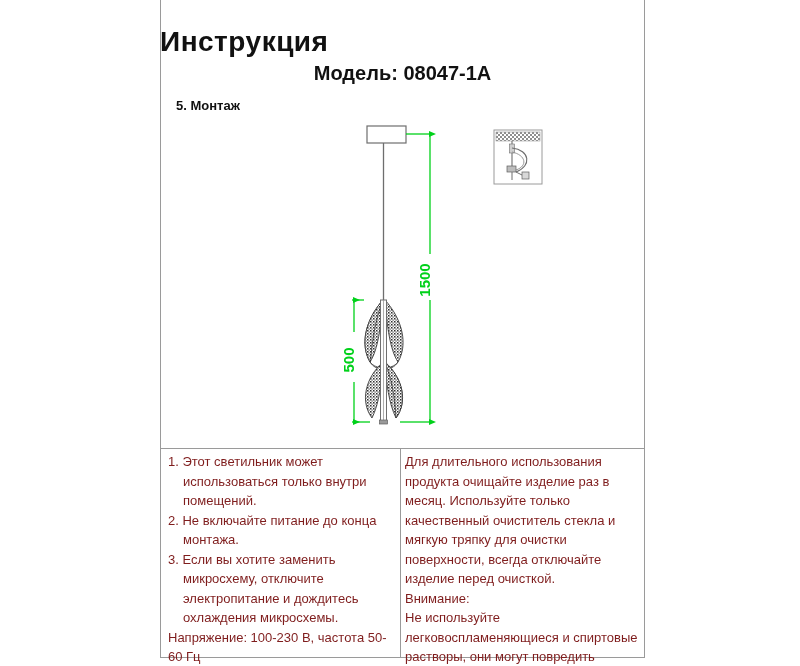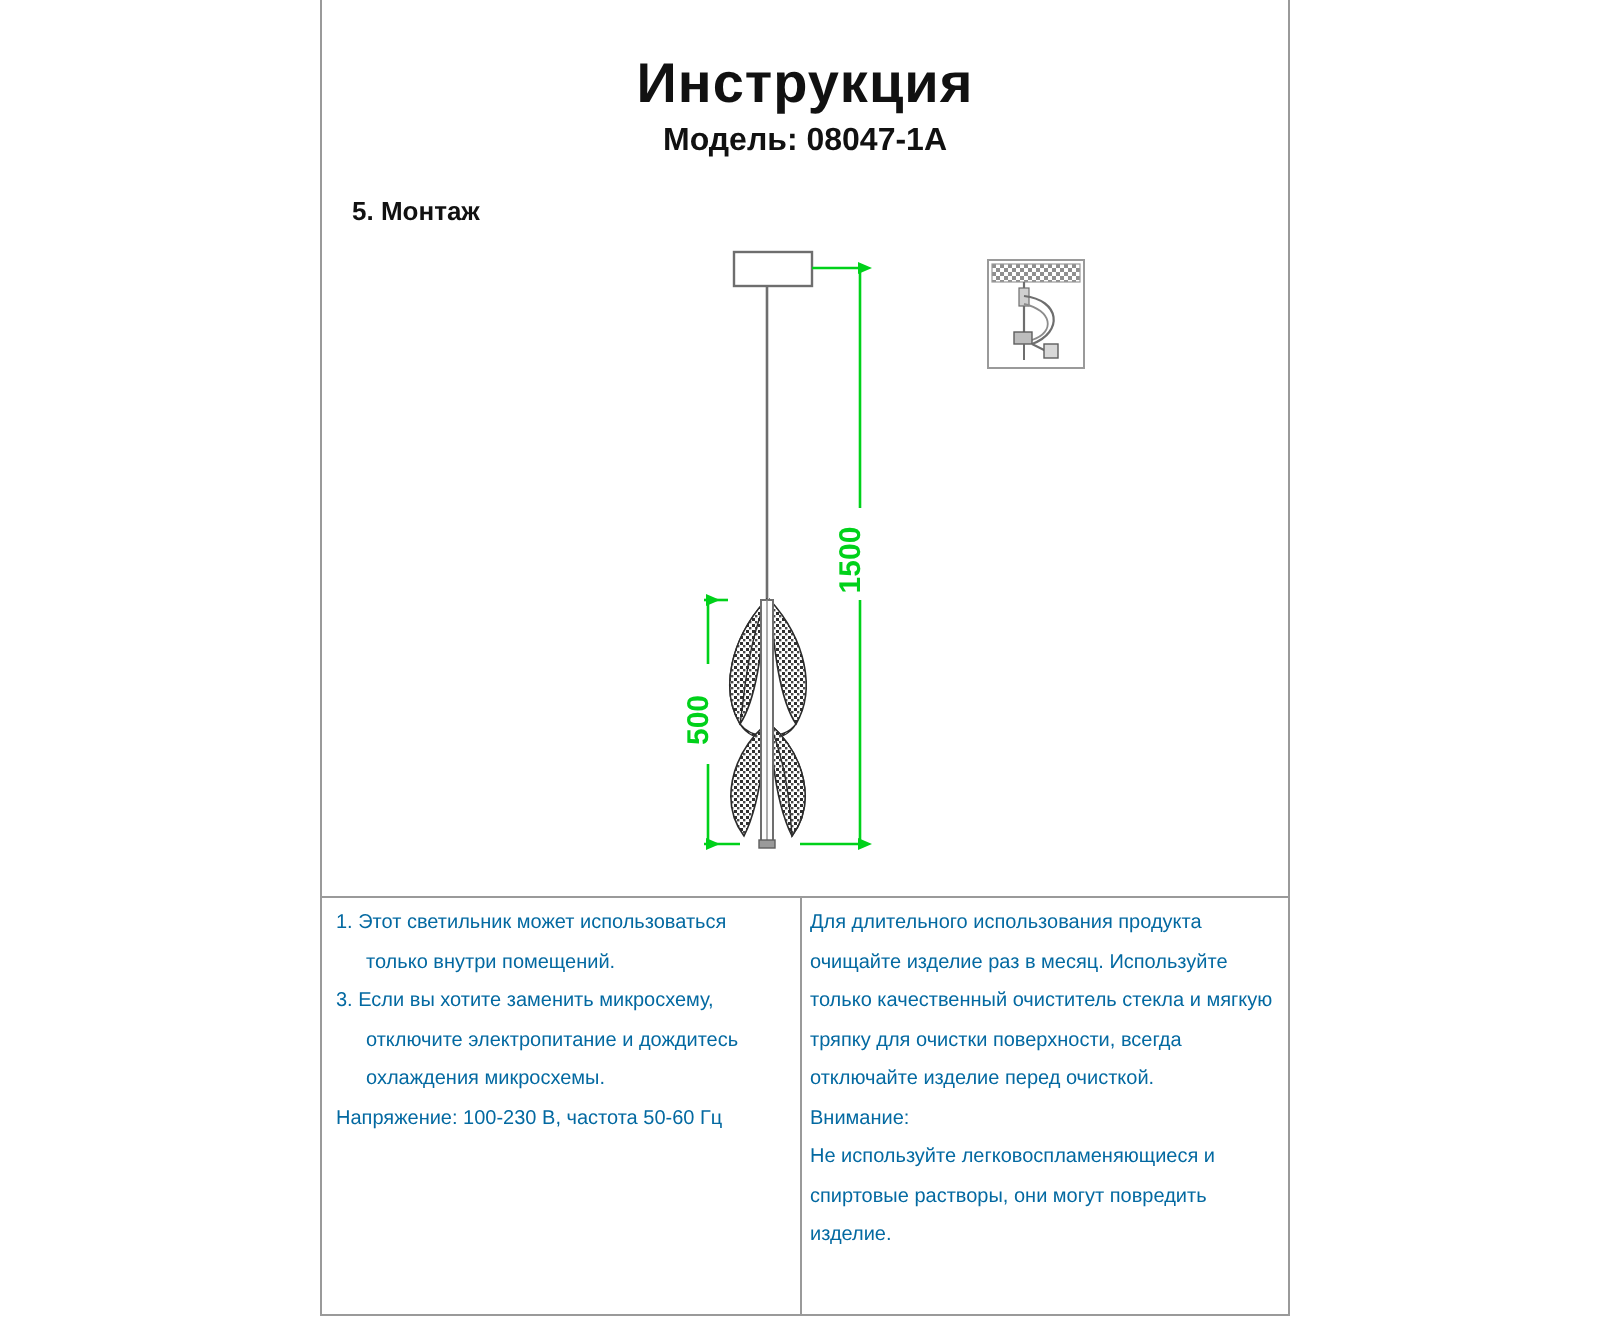--- a/index.html
+++ b/index.html
@@ -28,32 +28,31 @@
     border-bottom: 1px solid #9a9a9a;
     box-sizing: border-box;
   }
 
   
   #doc-title {
     position: absolute;
     left: 160px;
     top: 26px;
     width: 485px;
-    text-align: center;
     font-size: 28px;
     font-weight: bold;
     letter-spacing: 0.5px;
   }
   #doc-model {
     position: absolute;
     left: 160px;
     top: 62px;
     width: 485px;
     text-align: center;
-    font-size: 16px;
+    font-size: 20px;
     font-weight: bold;
   }
   #section-label {
     position: absolute;
     left: 176px;
     top: 98px;
     font-size: 13px;
     font-weight: bold;
   }
 
@@ -81,23 +80,23 @@
     left: 400px;
     top: 448px;
     width: 0;
     height: 210px;
     border-left: 1px solid #9a9a9a;
   }
 
   
   .text-col {
     position: absolute;
-    font-size: 10px;
+    font-size: 13px;
     line-height: 19.5px;
-    color: #0369a1;
+    color: #7f1d1d;
   }
   #col-left {
     left: 168px;
     top: 452px;
     width: 228px;
   }
   #col-right {
     left: 405px;
     top: 452px;
     width: 234px;
@@ -206,20 +205,21 @@
       <line x1="352" y1="172" x2="352" y2="180" stroke="#6e6e6e" stroke-width="1"></line>
     </g>
   </svg>
 </div>
 
 <div id="divider-horizontal"></div>
 <div id="divider-vertical"></div>
 
 <div id="col-left" class="text-col">
   <span class="numbered">1. Этот светильник может использоваться только внутри помещений.</span>
+  <span class="numbered">2. Не включайте питание до конца монтажа.</span>
   <span class="numbered">3. Если вы хотите заменить микросхему, отключите электропитание и дождитесь охлаждения микросхемы.</span>
   <span class="plain">Напряжение: 100-230 В, частота 50-60 Гц</span>
 
 </div>
 
 <div id="col-right" class="text-col">
   <span class="plain">Для длительного использования продукта очищайте изделие раз в месяц. Используйте только качественный очиститель стекла и мягкую тряпку для очистки поверхности, всегда отключайте изделие перед очисткой.</span>
   <span class="plain">Внимание:</span>
   <span class="plain">Не используйте легковоспламеняющиеся и спиртовые растворы, они могут повредить изделие.</span>
 </div>

